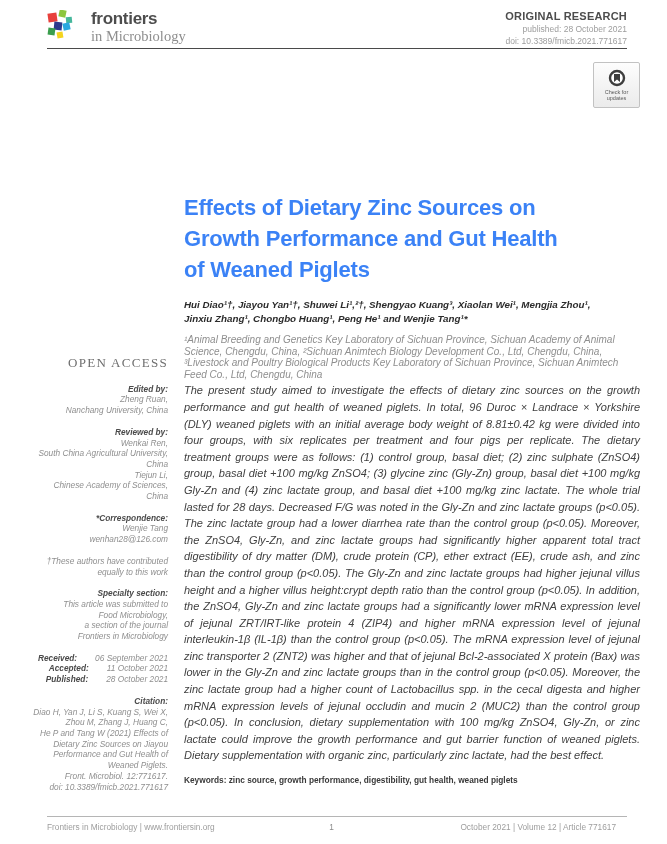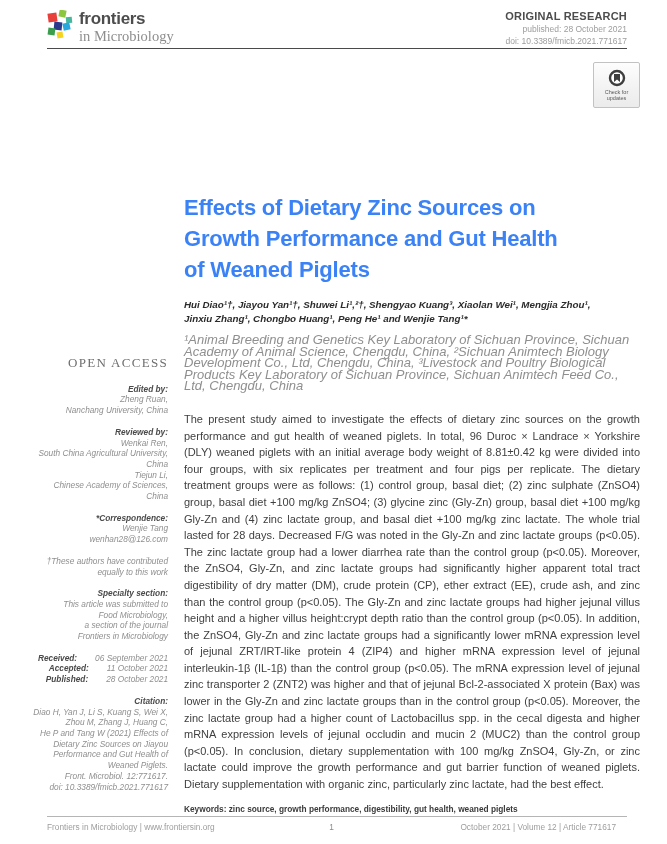--- a/index.html
+++ b/index.html
@@ -4,21 +4,21 @@
 <style>
   * { margin:0; padding:0; box-sizing:border-box; }
   html,body { background:#ffffff; }
   .page {
     position:relative; width:667px; height:844px; background:#fff; overflow:hidden;
     font-family:"Liberation Sans","DejaVu Sans",sans-serif; color:#3f3f3f;
   }
   
   .header { position:absolute; left:47px; right:40px; top:10px;
     display:flex; justify-content:space-between; align-items:flex-start; }
-  .logo { display:flex; gap:6px; align-items:flex-start; cursor:pointer; }
+  .logo { display:flex; gap:18px; align-items:flex-start; cursor:pointer; }
   .logo-text { display:flex; flex-direction:column; }
   .logo-brand { font-size:17px; font-weight:bold; color:#4d4d4d; letter-spacing:-0.3px; line-height:17px; }
   .logo-journal { font-family:"Liberation Serif","DejaVu Serif",serif; font-size:14.5px; color:#8e8e8e; line-height:16px; margin-top:1px; }
   .meta { text-align:right; }
   .meta-type { font-size:11px; font-weight:bold; color:#4d4d4d; letter-spacing:0.2px; }
   .meta-line { font-size:8.5px; color:#9d9d9d; margin-top:2px; }
   .header-rule { position:absolute; left:47px; right:40px; top:48px; border-top:1.5px solid #4a4a4a; }
   
   .badge { position:absolute; top:62px; right:27px; width:47px; height:46px;
     border:1px solid #c2c2c2; background:linear-gradient(#fdfdfd,#ebebeb); border-radius:2px;
@@ -33,22 +33,22 @@
   .side-heading, .side-label { font-weight:bold; color:#4a4a4a; }
   .side-value { margin-left:18px; }
   .side-email { cursor:pointer; }
   
   .main { position:absolute; left:184px; top:192px; width:456px; }
   .title-line { font-size:22px; font-weight:bold; color:#3b82f6; line-height:31px;
     white-space:nowrap; letter-spacing:-0.2px; }
   .authors { margin-top:13px; }
   .author-line { font-size:9.8px; font-weight:bold; font-style:italic; color:#2b2b2b;
     line-height:13.5px; white-space:nowrap; }
-  .affiliations { margin-top:9px; font-size:13px; font-style:italic; color:#8f8f8f; line-height:11.6px; }
-  .abstract { margin-top:19px; font-size:11px; color:#3f3f3f; line-height:16.6px; text-align:justify; }
+  .affiliations { margin-top:9px; font-size:10px; font-style:italic; color:#8f8f8f; line-height:11.6px; }
+  .abstract { margin-top:2px; font-size:11px; color:#3f3f3f; line-height:16.6px; text-align:justify;font-style:italic; }
   .keywords { margin-top:11px; font-size:8.3px; font-weight:bold; color:#3a3a3a; }
   
   .footer-rule { position:absolute; left:47px; right:40px; top:816px; border-top:1px solid #b5b5b5; }
   .footer { position:absolute; left:47px; right:51px; top:822px; font-size:8.3px; color:#9d9d9d;
     display:flex; align-items:baseline; }
   .footer-left { flex:1; text-align:left; cursor:pointer; }
   .footer-center { width:30px; text-align:center; color:#8a8a8a; }
   .footer-right { flex:1; text-align:right; }
 </style>
 </head>

